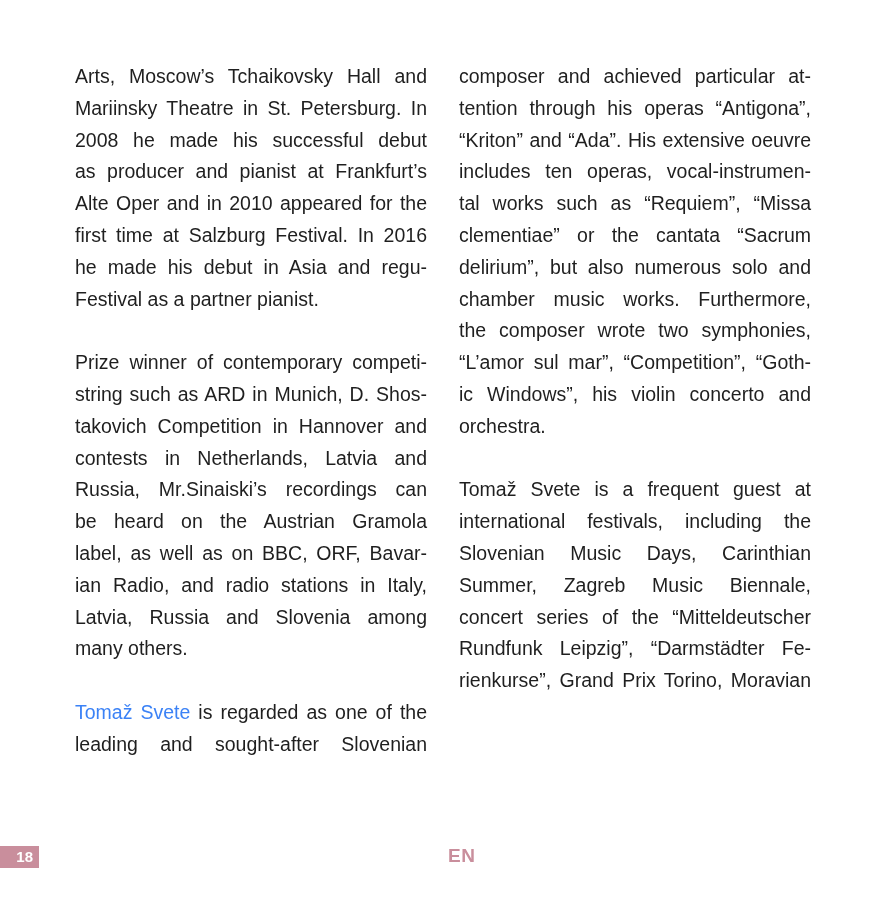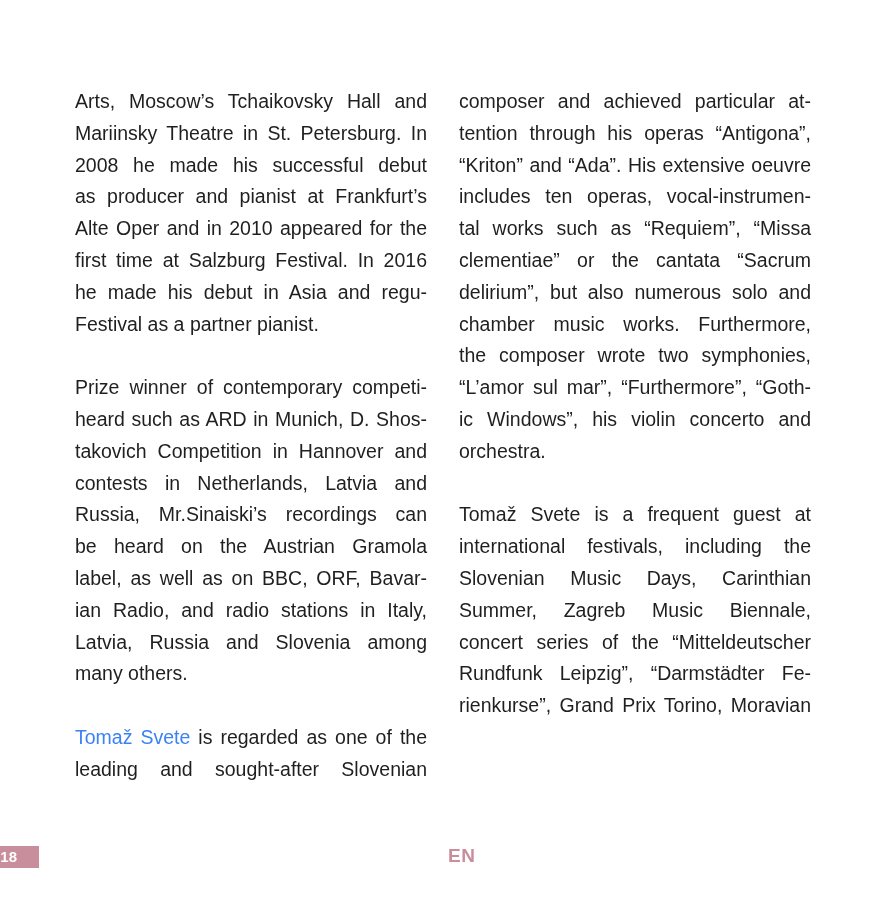--- a/index.html
+++ b/index.html
@@ -1,49 +1,49 @@
 <!DOCTYPE html>
 <html><head>
 <meta charset="utf-8">
 <style>
   html, body { margin: 0; padding: 0; background: #ffffff; }
   body { width: 886px; height: 900px; position: relative; overflow: hidden;
          font-family: "Liberation Sans", sans-serif; color: #1f1f1f; }
-  .col { position: absolute; top: 86px; width: 352px; }
+  .col { position: absolute; top: 61px; width: 352px; }
   .col-left { left: 75px; }
   .col-right { left: 459px; }
   .line { display: block; height: 31.8px; line-height: 31.8px; font-size: 19.5px;
           white-space: nowrap; text-align: justify; text-align-last: justify; }
   .line.last { text-align-last: left; }
   .gap { display: block; height: 31.8px; }
   .name { color: #3b82f6; font-weight: normal; }
   .page-num { position: absolute; left: 0; top: 846px; width: 39px; height: 22px;
               background: #c98e9c; color: #fff; font-weight: bold; font-size: 15px;
-              line-height: 22px; text-align: right; padding-right: 22px; box-sizing: border-box; }
+              line-height: 22px; text-align: right; padding-right: 6px; box-sizing: border-box; }
   .lang { position: absolute; left: 448px; top: 845px; color: #c98e9c; font-weight: bold;
           font-size: 19px; letter-spacing: 0.5px; }
 </style>
 </head>
 <body>
 
 <div class="col col-left">
   <div>
     <span class="line">Arts, Moscow’s Tchaikovsky Hall and</span>
     <span class="line">Mariinsky Theatre in St. Petersburg. In</span>
     <span class="line">2008 he made his successful debut</span>
     <span class="line">as producer and pianist at Frankfurt’s</span>
     <span class="line">Alte Oper and in 2010 appeared for the</span>
     <span class="line">first time at Salzburg Festival. In 2016</span>
     <span class="line">he made his debut in Asia and regu-</span>
     <span class="line last">Festival as a partner pianist.</span>
   </div>
   <span class="gap"></span>
   <div>
     <span class="line">Prize winner of contemporary competi-</span>
-    <span class="line">heard such as ARD in Munich, D. Shos-</span>
+    <span class="line">string such as ARD in Munich, D. Shos-</span>
     <span class="line">takovich Competition in Hannover and</span>
     <span class="line">contests in Netherlands, Latvia and</span>
     <span class="line">Russia, Mr.Sinaiski’s recordings can</span>
     <span class="line">be heard on the Austrian Gramola</span>
     <span class="line">label, as well as on BBC, ORF, Bavar-</span>
     <span class="line">ian Radio, and radio stations in Italy,</span>
     <span class="line">Latvia, Russia and Slovenia among</span>
     <span class="line last">many others.</span>
   </div>
   <span class="gap"></span>
@@ -57,21 +57,21 @@
   <div>
     <span class="line">composer and achieved particular at-</span>
     <span class="line">tention through his operas “Antigona”,</span>
     <span class="line">“Kriton” and “Ada”. His extensive oeuvre</span>
     <span class="line">includes ten operas, vocal-instrumen-</span>
     <span class="line">tal works such as “Requiem”, “Missa</span>
     <span class="line">clementiae” or the cantata “Sacrum</span>
     <span class="line">delirium”, but also numerous solo and</span>
     <span class="line">chamber music works. Furthermore,</span>
     <span class="line">the composer wrote two symphonies,</span>
-    <span class="line">“L’amor sul mar”, “Furthermore”, “Goth-</span>
+    <span class="line">“L’amor sul mar”, “Competition”, “Goth-</span>
     <span class="line">ic Windows”, his violin concerto and</span>
     <span class="line last">orchestra.</span>
   </div>
   <span class="gap"></span>
   <div>
     <span class="line">Tomaž Svete is a frequent guest at</span>
     <span class="line">international festivals, including the</span>
     <span class="line">Slovenian Music Days, Carinthian</span>
     <span class="line">Summer, Zagreb Music Biennale,</span>
     <span class="line">concert series of the “Mitteldeutscher</span>

